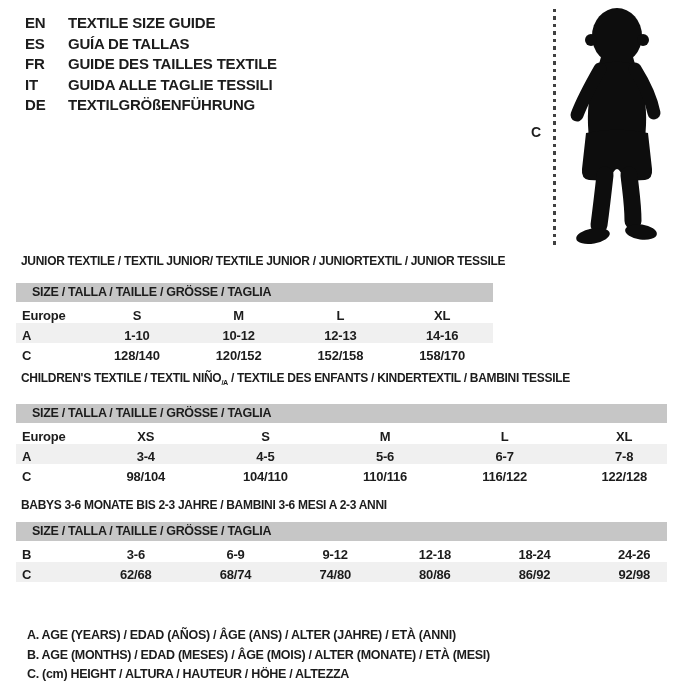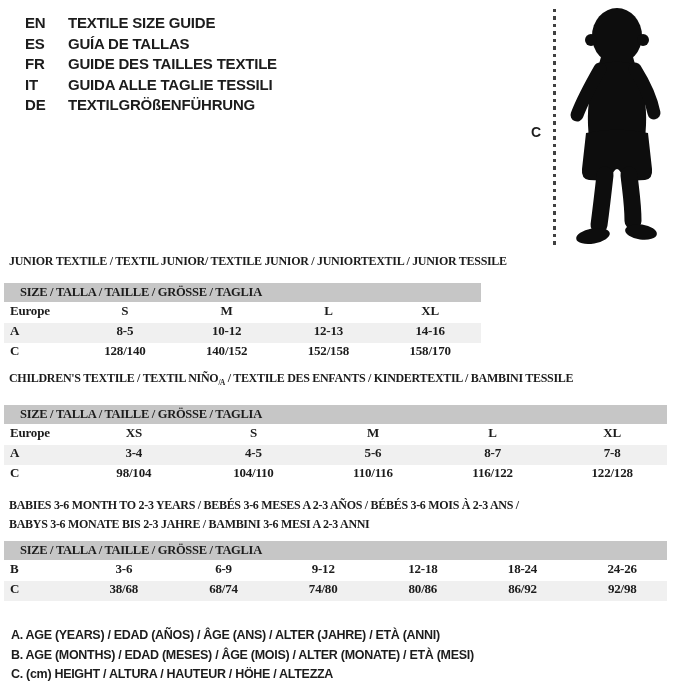--- a/index.html
+++ b/index.html
@@ -23,41 +23,41 @@
   .measure-label { position: absolute; left: 531px; top: 124px; font-size: 14px; }
   .dash-line {
     position: absolute; left: 553px; top: 9px; width: 2.5px; height: 236px;
     background: repeating-linear-gradient(to bottom,
       var(--dash, #404040) 0, var(--dash, #404040) 3.5px,
       transparent 3.5px, transparent 7.5px);
   }
   .baby-svg { position: absolute; left: 557px; top: 5px; }
 
   
-  .size-table { position: absolute; left: 4px; font-family: Liberation Serif, serif; }
+  .size-table { position: absolute; left: 16px; }
   .t0 { top: 252px; width: 477px; }
   .t1 { top: 369px; width: 668px; }
   .t2 { top: 496px; width: 668px; }
   .tbl-title { margin-left: 5px; font-size: 12px; letter-spacing: -0.3px; line-height: 19px; white-space: nowrap; }
   .t0 .tbl-title, .t1 .tbl-title { margin-bottom: 12px; }
   .t2 .tbl-title { margin-bottom: 7px; }
   sub { font-size: 0.6em; }
   .tbl-header {
     height: 19px; line-height: 19px;
     background: var(--headerbar, #c6c6c6);
     padding-left: 16px; font-size: 12.5px; letter-spacing: -0.3px;
     margin-bottom: 1px;
   }
-  .tbl-row { display: flex; align-items: flex-start; height: 20px; font-size: 13px; letter-spacing: -0.2px; }
+  .tbl-row { display: flex; align-items: flex-end; height: 20px; font-size: 13px; letter-spacing: -0.2px; }
   .tbl-row.shaded { background: var(--shade, #f0f0f0); }
   .row-label { width: 70px; padding-left: 6px; }
   .cell { flex: 1; text-align: center; }
 
   
-  .footnotes { position: absolute; left: 11px; top: 626px; font-size: 12.5px; line-height: 19.5px; letter-spacing: -0.3px; white-space: nowrap; }
+  .footnotes { position: absolute; left: 27px; top: 626px; font-size: 12.5px; line-height: 19.5px; letter-spacing: -0.3px; white-space: nowrap; }
 </style>
 </head>
 <body>
 
 <div class="canvas">
 
   <div class="lang-list">
     <div class="lang-row">
       <span class="lang-code">EN</span>
       <span class="lang-label">TEXTILE SIZE GUIDE</span>
@@ -106,29 +106,29 @@
       <div class="tbl-header">SIZE / TALLA / TAILLE / GRÖSSE / TAGLIA</div>
       <div class="tbl-row">
         <div class="row-label">Europe</div>
         <div class="cell">S</div>
         <div class="cell">M</div>
         <div class="cell">L</div>
         <div class="cell">XL</div>
       </div>
       <div class="tbl-row shaded">
         <div class="row-label">A</div>
-        <div class="cell">8-5</div>
+        <div class="cell">1-10</div>
         <div class="cell">10-12</div>
         <div class="cell">12-13</div>
         <div class="cell">14-16</div>
       </div>
       <div class="tbl-row">
         <div class="row-label">C</div>
         <div class="cell">128/140</div>
-        <div class="cell">140/152</div>
+        <div class="cell">120/152</div>
         <div class="cell">152/158</div>
         <div class="cell">158/170</div>
       </div>
     </section>
   <section class="size-table t1">
       <div class="tbl-title">
         <div><span>CHILDREN'S TEXTILE / TEXTIL NIÑO</span><sub>/A</sub><span> / TEXTILE DES ENFANTS / KINDERTEXTIL / BAMBINI TESSILE</span></div>
       </div>
       <div class="tbl-header">SIZE / TALLA / TAILLE / GRÖSSE / TAGLIA</div>
       <div class="tbl-row">
@@ -137,50 +137,49 @@
         <div class="cell">S</div>
         <div class="cell">M</div>
         <div class="cell">L</div>
         <div class="cell">XL</div>
       </div>
       <div class="tbl-row shaded">
         <div class="row-label">A</div>
         <div class="cell">3-4</div>
         <div class="cell">4-5</div>
         <div class="cell">5-6</div>
-        <div class="cell">8-7</div>
+        <div class="cell">6-7</div>
         <div class="cell">7-8</div>
       </div>
       <div class="tbl-row">
         <div class="row-label">C</div>
         <div class="cell">98/104</div>
         <div class="cell">104/110</div>
         <div class="cell">110/116</div>
         <div class="cell">116/122</div>
         <div class="cell">122/128</div>
       </div>
     </section>
   <section class="size-table t2">
       <div class="tbl-title">
-        <div><span>BABIES 3-6 MONTH TO 2-3 YEARS / BEBÉS 3-6 MESES A 2-3 AÑOS / BÉBÉS 3-6 MOIS À 2-3 ANS /</span></div>
         <div><span>BABYS 3-6 MONATE BIS 2-3 JAHRE / BAMBINI 3-6 MESI A 2-3 ANNI</span></div>
       </div>
       <div class="tbl-header">SIZE / TALLA / TAILLE / GRÖSSE / TAGLIA</div>
       <div class="tbl-row">
         <div class="row-label">B</div>
         <div class="cell">3-6</div>
         <div class="cell">6-9</div>
         <div class="cell">9-12</div>
         <div class="cell">12-18</div>
         <div class="cell">18-24</div>
         <div class="cell">24-26</div>
       </div>
       <div class="tbl-row shaded">
         <div class="row-label">C</div>
-        <div class="cell">38/68</div>
+        <div class="cell">62/68</div>
         <div class="cell">68/74</div>
         <div class="cell">74/80</div>
         <div class="cell">80/86</div>
         <div class="cell">86/92</div>
         <div class="cell">92/98</div>
       </div>
     </section>
 
   <div class="footnotes">
     <div>A. AGE (YEARS) / EDAD (AÑOS) / ÂGE (ANS) / ALTER (JAHRE) / ETÀ (ANNI)</div>

